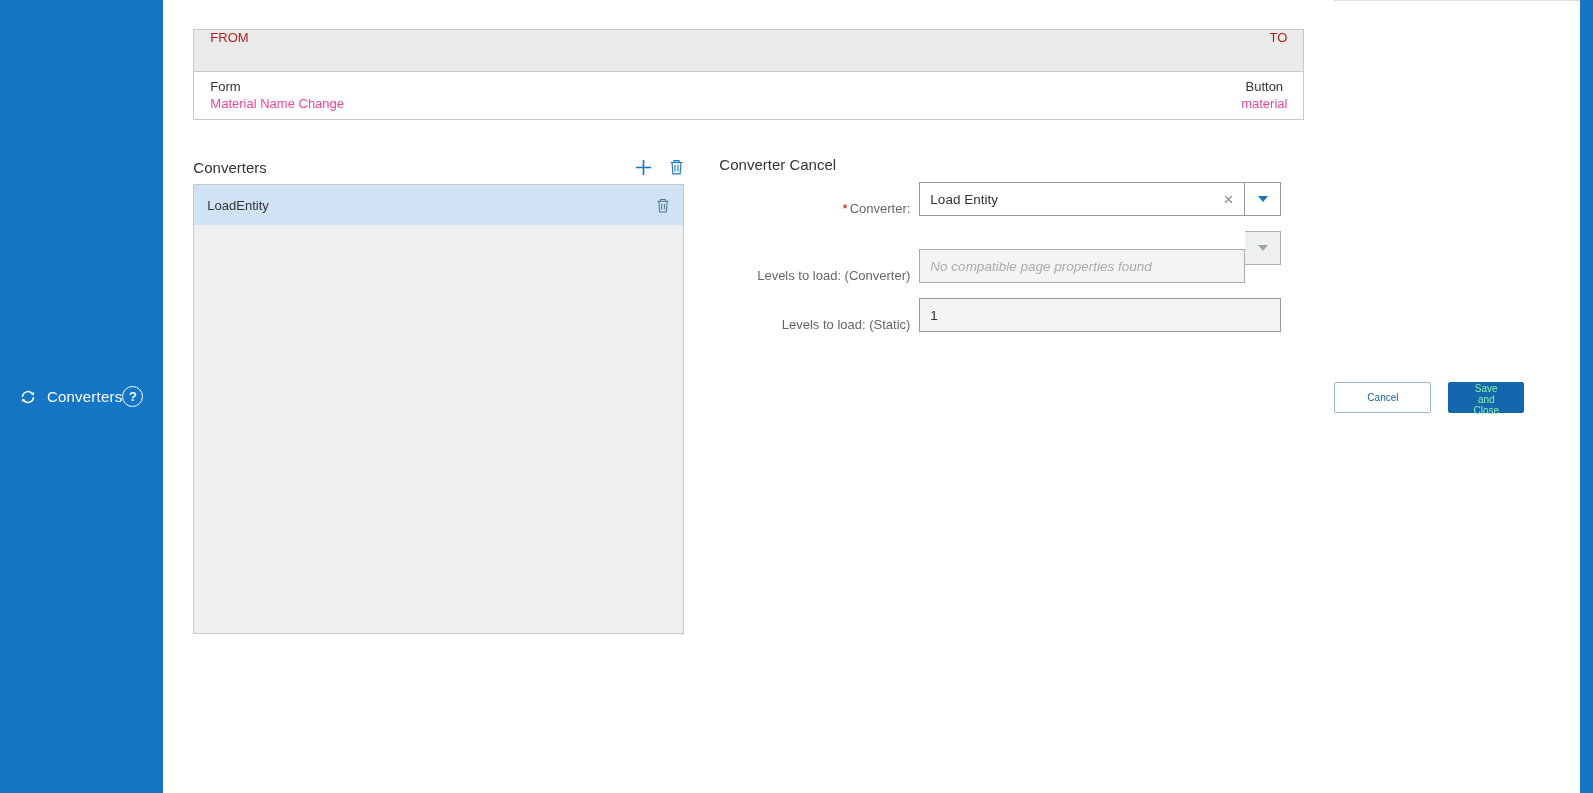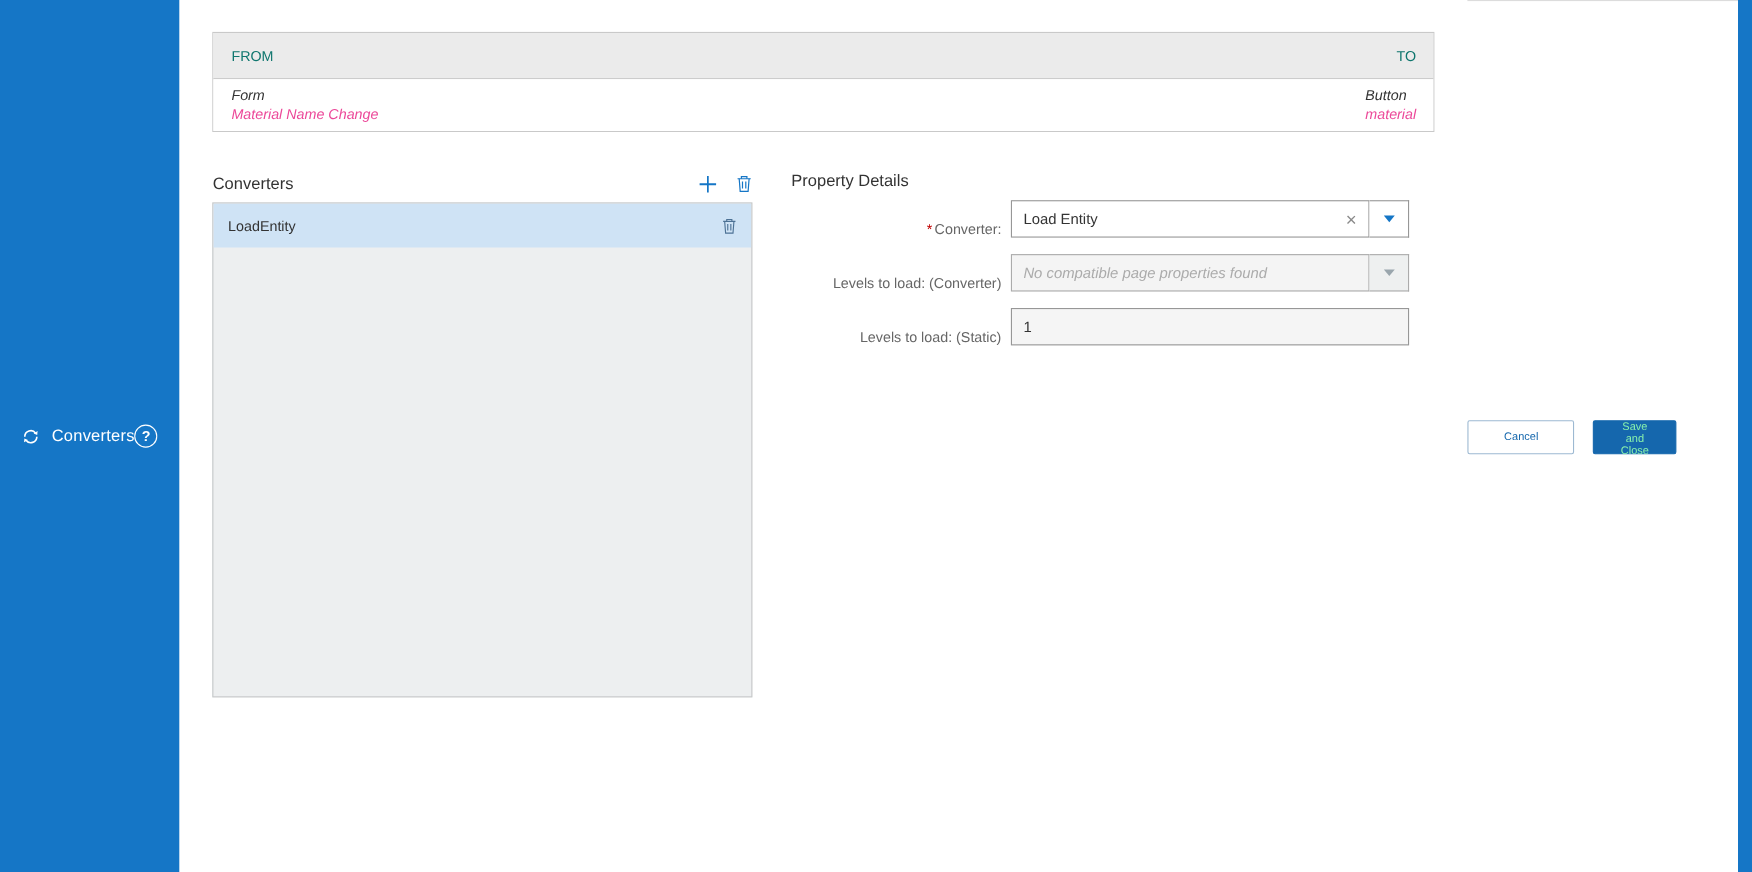--- a/index.html
+++ b/index.html
@@ -37,35 +37,34 @@
 
   
   .content { flex:1 1 auto; padding:29px 30px 0 30px; overflow:hidden; }
 
   
   .map-table { border:1px solid #c9c9c9; }
   .map-head {
     height:42px;
     background:#ebebeb;
     border-bottom:1px solid #c9c9c9;
-    display:flex; align-items:center; justify-content:space-between;
+    display:flex; justify-content:space-between;
     padding:0 16px;
-    color:#0f766e; font-size:13px;
+    color:#b91c1c; font-size:13px;
   }
   .map-row {
     background:#fff;
     display:flex; justify-content:space-between;
     padding:6px 16px 7px 16px;
     line-height:1.32;
     cursor:default;
-    font-style:italic;
   }
   .cell-type { color:#333; }
   .cell-sub  { color:#ec4899; }
-  .cell-right { text-align:left; }
+  .cell-right { text-align:center; }
 
   
   .panels { display:flex; margin-top:36px; }
 
   
   .left-panel { flex:0 0 491px; }
   .left-head { display:flex; align-items:center; height:22px; margin-bottom:6px; }
   .panel-title { font-size:15px; font-weight:400; color:#333; }
   .left-actions { margin-left:auto; display:flex; align-items:center; gap:17px; }
   .icon-btn { color:#1576c6; display:flex; background:none; border:none; cursor:pointer; padding:0; }
@@ -100,21 +99,21 @@
     height:34px;
   }
   .combo input {
     flex:1 1 auto; height:100%;
     border:none; outline:none; background:transparent;
     padding:0 10px;
     font:inherit; font-size:13.5px; color:#333;
     min-width:0;
   }
   .combo input::placeholder { color:#ababab; font-style:italic; }
-  .combo.disabled { background:#f4f4f4; border-color:#ababab; }
+  .combo.disabled { background:#f4f4f4; border-color:#ababab;margin-top:18px; }
   .clear-btn {
     background:none; border:none;
     color:#8a8a8a; font-size:17px; line-height:1;
     padding:0 11px; cursor:pointer;
   }
   .dd-btn {
     flex:0 0 36px; height:34px;
     border:1px solid #979797; border-left:none;
     background:#fff;
     display:flex; align-items:center; justify-content:center;
@@ -232,21 +231,21 @@
                   <path d="M3 3.5l.9 11.4h7.2L12 3.5"></path>
                   <path d="M6 6v6.4M9 6v6.4"></path>
                 </svg>
               </span>
             </button>
           </div>
         </div>
       </section>
 
       <section class="right-panel">
-        <h2 class="panel-title details-title">Property Details</h2>
+        <h2 class="panel-title details-title">Converter Cancel</h2>
 
         <div class="form-row">
           <label class="form-label"><span class="req">*</span><span>Converter:</span></label>
           <div class="form-control">
             <div class="combo">
               <input type="text" value="Load Entity" style="">
               <button class="clear-btn">×</button>
             </div>
             <button class="dd-btn">
               <span class="caret"></span>

